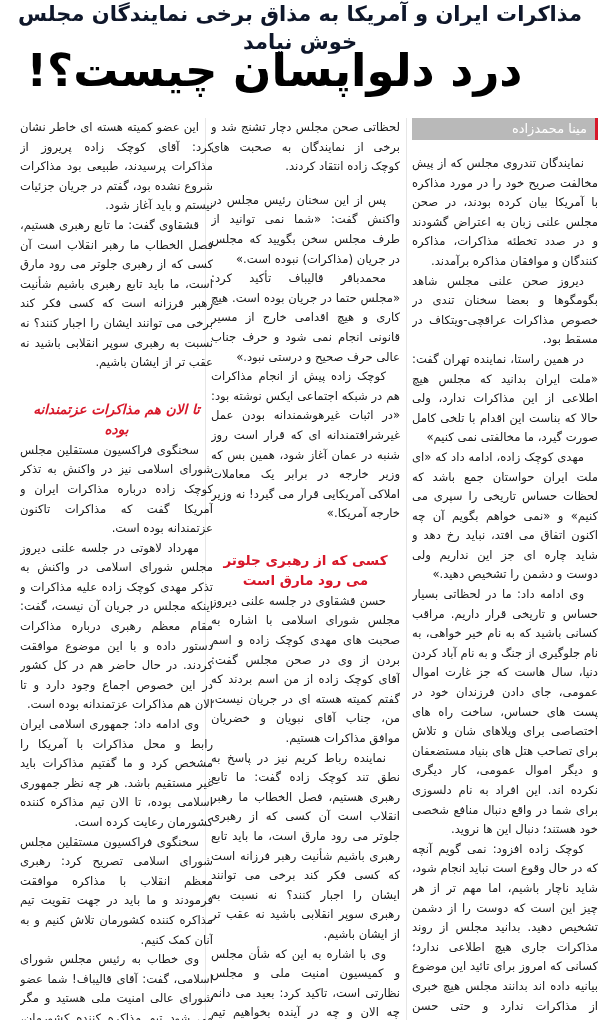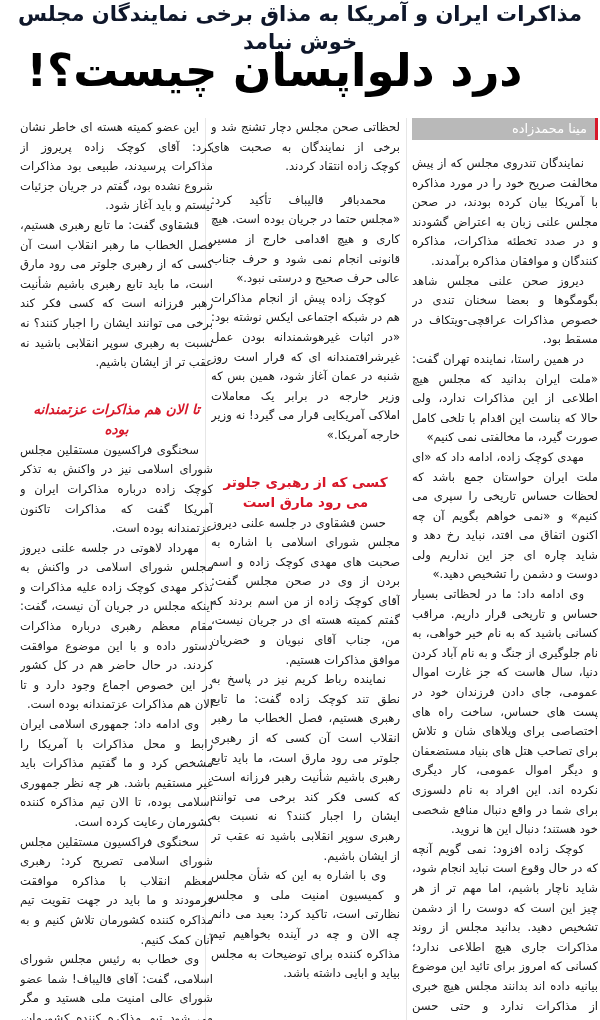--- a/index.html
+++ b/index.html
@@ -58,20 +58,21 @@
   <p>در همین راستا، نماینده تهران گفت: «ملت ایران بدانید که مجلس هیچ اطلاعی از این مذاکرات ندارد، ولی حالا که بناست این اقدام با تلخی کامل صورت گیرد، ما مخالفتی نمی کنیم»</p>
   <p>مهدی کوچک زاده، ادامه داد که «ای ملت ایران حواستان جمع باشد که لحظات حساس تاریخی را سپری می کنیم» و «نمی خواهم بگویم آن چه اکنون اتفاق می افتد، نباید رخ دهد و شاید چاره ای جز این نداریم ولی دوست و دشمن را تشخیص دهید.»</p>
   <p>وی ادامه داد: ما در لحظاتی بسیار حساس و تاریخی قرار داریم. مراقب کسانی باشید که به نام خیر خواهی، به نام جلوگیری از جنگ و به نام آباد کردن دنیا، سال هاست که جز غارت اموال عمومی، جای دادن فرزندان خود در پست های حساس، ساخت راه های اختصاصی برای ویلاهای شان و تلاش برای تصاحب هتل های بنیاد مستضعفان و دیگر اموال عمومی، کار دیگری نکرده اند. این افراد به نام دلسوزی برای شما در واقع دنبال منافع شخصی خود هستند؛ دنبال این ها نروید.</p>
   <p>کوچک زاده افزود: نمی گویم آنچه که در حال وقوع است نباید انجام شود، شاید ناچار باشیم، اما مهم تر از هر چیز این است که دوست را از دشمن تشخیص دهید. بدانید مجلس از روند مذاکرات جاری هیچ اطلاعی ندارد؛ کسانی که امروز برای تائید این موضوع بیانیه داده اند بدانند مجلس هیچ خبری از مذاکرات ندارد و حتی حسن قشقاوی نماینده مردم رباط کریم و بهارستان به عنوان یکی از اعضای کمیته هسته ای به من گفت که هیچ خبری ندارم. ما بی اطلاع هستیم، اما حالا که قرار است با تلخی کامل این کار انجام شود ما مخالفتی نمی کنیم.</p>
 
 </div>
 
 <div class="col col-mid">
   <p class="noindent">لحظاتی صحن مجلس دچار تشنج شد و برخی از نمایندگان به صحبت های کوچک زاده انتقاد کردند.</p>
   <div class="gap"></div>
+  <p>پس از این سخنان رئیس مجلس در واکنش گفت: «شما نمی توانید از طرف مجلس سخن بگویید که مجلس در جریان (مذاکرات) نبوده است.»</p>
   <p>محمدباقر قالیباف تأکید کرد: «مجلس حتما در جریان بوده است. هیچ کاری و هیچ اقدامی خارج از مسیر قانونی انجام نمی شود و حرف جناب عالی حرف صحیح و درستی نبود.»</p>
   <p>کوچک زاده پیش از انجام مذاکرات هم در شبکه اجتماعی ایکس نوشته بود: «در اثبات غیرهوشمندانه بودن عمل غیرشرافتمندانه ای که قرار است روز شنبه در عمان آغاز شود، همین بس که وزیر خارجه در برابر یک معاملات املاکی آمریکایی قرار می گیرد! نه وزیر خارجه آمریکا.»</p>
   <div class="gap"></div>
   <div class="subhead" style="color: rgb(215, 24, 42);">کسی که از رهبری جلوتر می رود مارق است</div>
   <p>حسن قشقاوی در جلسه علنی دیروز مجلس شورای اسلامی با اشاره به صحبت های مهدی کوچک زاده و اسم بردن از وی در صحن مجلس گفت: آقای کوچک زاده از من اسم بردند که گفتم کمیته هسته ای در جریان نیست، من، جناب آقای نبویان و خضریان موافق مذاکرات هستیم.</p>
   <p>نماینده رباط کریم نیز در پاسخ به نطق تند کوچک زاده گفت: ما تابع رهبری هستیم، فصل الخطاب ما رهبر انقلاب است آن کسی که از رهبری جلوتر می رود مارق است، ما باید تابع رهبری باشیم شأنیت رهبر فرزانه است که کسی فکر کند برخی می توانند ایشان را اجبار کنند؟ نه نسبت به رهبری سوپر انقلابی باشید نه عقب تر از ایشان باشیم.</p>
   <p>وی با اشاره به این که شأن مجلس و کمیسیون امنیت ملی و مجلس نظارتی است، تاکید کرد: بعید می دانم چه الان و چه در آینده بخواهیم تیم مذاکره کننده برای توضیحات به مجلس بیاید و ابایی داشته باشد.</p>
 </div>
 
 <div class="col col-left">

